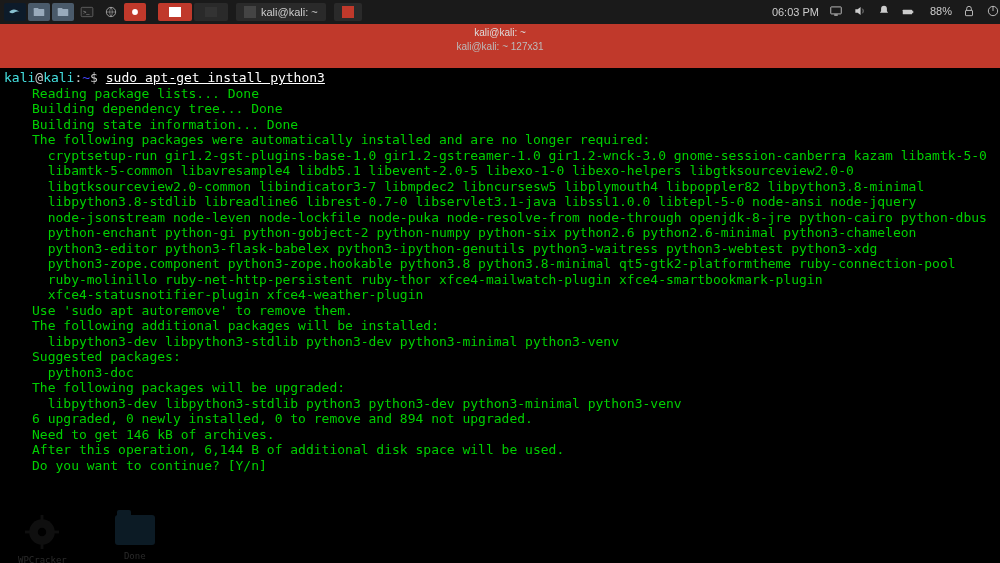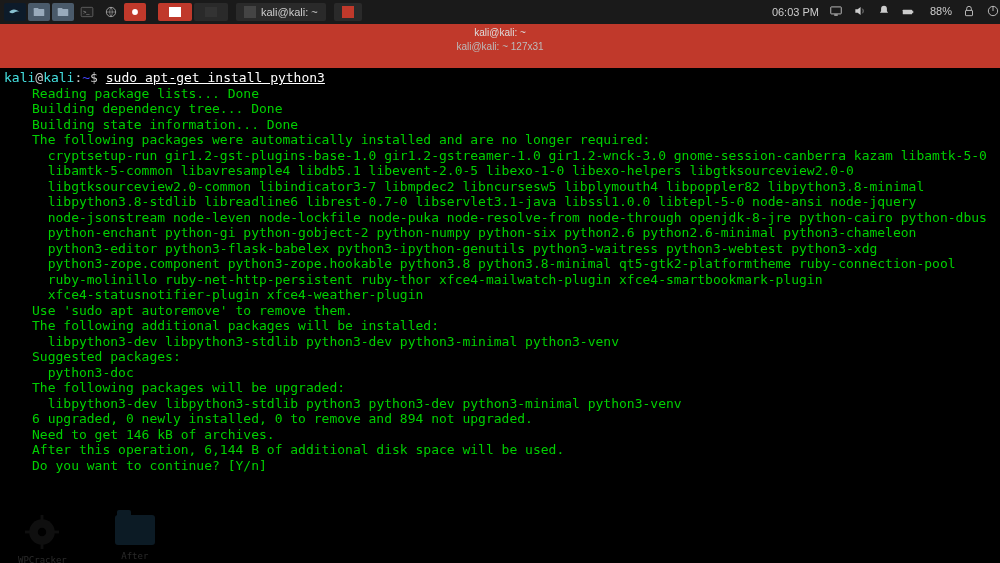--- a/index.html
+++ b/index.html
@@ -227,17 +227,17 @@
               <rect x="11" y="0" width="2" height="4"></rect>
               <rect x="11" y="20" width="2" height="4"></rect>
               <rect x="0" y="11" width="4" height="2"></rect>
               <rect x="20" y="11" width="4" height="2"></rect>
             </g>
           </svg>
         <span>WPCracker</span>
       </div>
       <div class="di">
         <div class="folder"></div>
-        <span>After</span>
+        <span>Done</span>
       </div>
     </div>
   </div>
 </div>
 
 </body></html>

